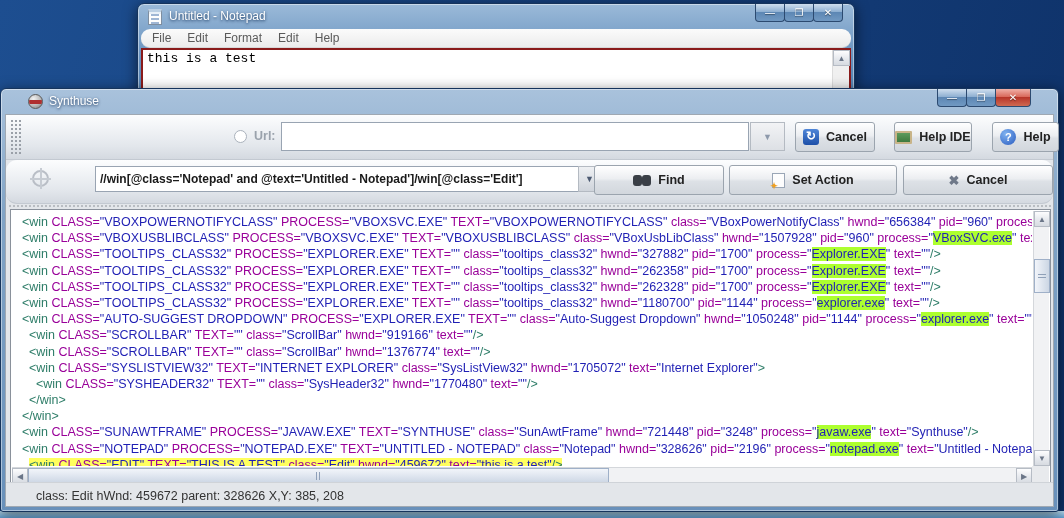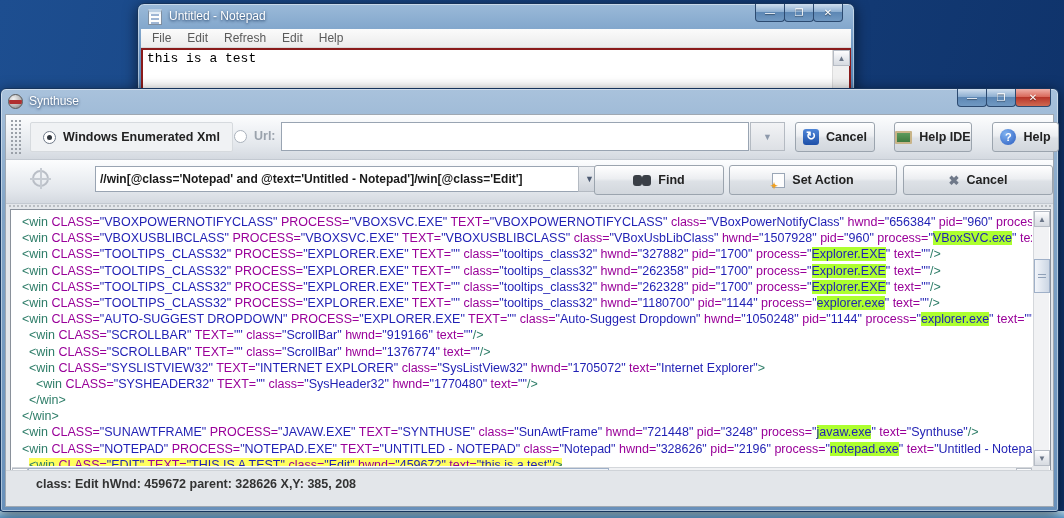--- a/index.html
+++ b/index.html
@@ -23,47 +23,47 @@
   
   #notepad{left:137px;top:3px;width:718px;height:94px;border-radius:7px 7px 0 0;
     background:linear-gradient(#9bbad9,#6590bd 60%,#517fae);padding:0 3px;z-index:1;}
   #notepad .winbtns{right:8px;}
   #notepad .wbtn{width:30px;}
   .np-icon{position:absolute;left:7px;top:5px;width:14px;height:16px;background:#fdfdfd;
     border:1px solid #7e8ea0;border-top:3px solid #bcd0e4;
     box-shadow:inset 0 2px 0 #e8f0f8;}
   .np-icon i{display:block;height:2px;margin:2px 2px 0 2px;background:#9fb6d4;}
   .menubar{height:19px;background:linear-gradient(#fbfbfb,#ececec);font-size:12px;color:#5a5a5a;
-    display:flex;align-items:center;padding-left:3px;border-bottom:1px solid #d8d8d8;}
+    display:flex;align-items:center;padding-left:3px;border-bottom:1px solid #d8d8d8;border-radius:9px;}
   .menu-item{padding:0 8px;}
   .np-edit{position:relative;height:47px;background:#fff;border:2px solid #8a1b1b;}
   .np-text{font-family:"Liberation Mono","DejaVu Sans Mono",monospace;font-size:13px;color:#000;
     padding:1px 4px;white-space:pre;}
   .np-vscroll{position:absolute;top:0;right:0;bottom:0;width:17px;background:#f0f0f0;border-left:1px solid #dcdcdc;}
   .np-vscroll .sbtn{width:17px;height:16px;}
 
   
   .sbtn{background:linear-gradient(#fdfdfe,#e4e7ec 60%,#d7dbe1);border:1px solid #b6bcc5;
     color:#6b7688;font-size:8px;line-height:15px;text-align:center;}
 
   
   #synthuse{left:0;top:88px;width:1059px;height:424px;border-radius:6px 6px 3px 3px;
-    background:linear-gradient(#a9c2dc,#7fa3c6 30%,#6890ba);padding:0 0 4px;z-index:2;}
+    background:linear-gradient(#a9c2dc,#7fa3c6 30%,#6890ba);padding:0 20px 4px;z-index:2;}
   #synthuse .winbtns{right:7px;}
   #synthuse .wbtn{width:30px;}
   #synthuse .wbtn.close-red{width:36px;}
   .sphere{position:absolute;left:7px;top:5px;width:15px;height:15px;border-radius:50%;
     background:radial-gradient(circle at 35% 30%,#f2f2f2,#b9b9b9 55%,#787878);
     border:1px solid #5a5a5a;overflow:hidden;}
   .sphere i{position:absolute;left:0;right:0;top:5px;height:4px;background:#b03030;display:block;}
   .client{position:absolute;left:4px;right:4px;top:25px;bottom:4px;background:#e3e6ea;border:1px solid #9fa8b2;}
 
   .trow{position:absolute;left:0;right:0;background:linear-gradient(#fcfdfe,#e3e7ec 70%,#d4d9e0);}
   #row1{top:0;height:45px;border-bottom:1px solid #c3c9d1;}
-  #row2{top:45px;height:44px;border-bottom:1px solid #c3c9d1;}
+  #row2{top:45px;height:44px;border-bottom:1px solid #c3c9d1;border-radius:11px;}
   .grip{position:absolute;left:4px;top:4px;width:12px;height:36px;
     background-image:radial-gradient(circle,#9aa0a8 1px,transparent 1.2px);background-size:4px 4px;}
   .radio-group{position:absolute;left:24px;top:7px;height:30px;display:flex;align-items:center;
     background:#f0f2f4;border:1px solid #d6dade;border-radius:2px;padding:0 12px;}
   .radio{width:13px;height:13px;border-radius:50%;border:1px solid #6f7988;background:#fff;position:relative;margin-right:7px;}
   .radio.sel::after{content:"";position:absolute;left:3px;top:3px;width:5px;height:5px;border-radius:50%;background:#30353c;}
   .radio.dis{border-color:#aab2bc;}
   .lbl{font-size:12.5px;font-weight:bold;color:#222;}
   .lbl.dim{color:#9aa2ac;}
   .url-radio{position:absolute;left:228px;top:14px;display:flex;align-items:center;}
@@ -118,22 +118,22 @@
     background:repeating-linear-gradient(#8fa0b8 0 1px,transparent 1px 3px);}
   .hscroll{position:absolute;left:1px;bottom:1px;right:18px;height:16px;background:#f1f2f4;border-top:1px solid #d4d7db;}
   .hscroll .sbtn{position:absolute;top:0;width:16px;height:16px;}
   #hs-left{left:0;} #hs-right{right:0;}
   #h-thumb{position:absolute;left:16px;top:0;width:57%;height:16px;
     background:linear-gradient(#f2f5fa,#ccd6e4);border:1px solid #9fb0c8;}
   #h-thumb::after{content:"";position:absolute;top:3px;bottom:3px;left:50%;width:6px;margin-left:-3px;
     background:repeating-linear-gradient(90deg,#8fa0b8 0 1px,transparent 1px 3px);}
   .corner{position:absolute;right:1px;bottom:1px;width:17px;height:17px;background:#e8eaed;}
 
-  #status-bar{position:absolute;left:0;right:0;bottom:0;height:36px;padding-left:30px;
-    font-size:12.5px;font-weight:bold;color:#333;line-height:26px;background:#e3e6ea;border-top:1px solid #cfd3d8;}
+  #status-bar{position:absolute;left:0;right:0;bottom:0;height:24px;padding-left:30px;
+    font-size:12.5px;font-weight:normal;color:#333;line-height:26px;background:#e3e6ea;border-top:1px solid #cfd3d8;}
 </style>
 </head>
 <body>
 
 <div class="screen">
   <div class="taskbar"></div>
 
   <div class="win" id="notepad">
     <div class="titlebar">
       <span class="np-icon">
@@ -144,21 +144,21 @@
       <span class="title-text">Untitled - Notepad</span>
       <span class="winbtns">
         <span class="wbtn">—</span>
         <span class="wbtn">❐</span>
         <span class="wbtn">✕</span>
       </span>
     </div>
     <div class="menubar">
         <span class="menu-item">File</span>
         <span class="menu-item">Edit</span>
-        <span class="menu-item">Refresh</span>
+        <span class="menu-item">Format</span>
         <span class="menu-item">Edit</span>
         <span class="menu-item">Help</span>
       </div>
     <div class="np-edit">
       <div class="np-text">this is a test</div>
       <div class="np-vscroll">
         <div class="sbtn">▲</div>
       </div>
     </div>
   </div>
@@ -173,24 +173,20 @@
         <span class="wbtn">—</span>
         <span class="wbtn">❐</span>
         <span class="wbtn close-red">✕</span>
       </span>
     </div>
 
     <div class="client">
 
       <div class="trow" id="row1">
         <div class="grip"></div>
-        <div class="radio-group">
-          <span class="radio sel"></span>
-          <span class="lbl">Windows Enumerated Xml</span>
-        </div>
         <div class="url-radio">
           <span class="radio dis"></span>
           <span class="lbl dim">Url:</span>
         </div>
         <input class="tfield" id="url-input" value="" style="">
         <div class="ddbtn" id="url-dd">
           <span>▼</span>
         </div>
         <div class="pbtn" id="btn-refresh">
           <span class="ic ic-refresh">↻</span>

